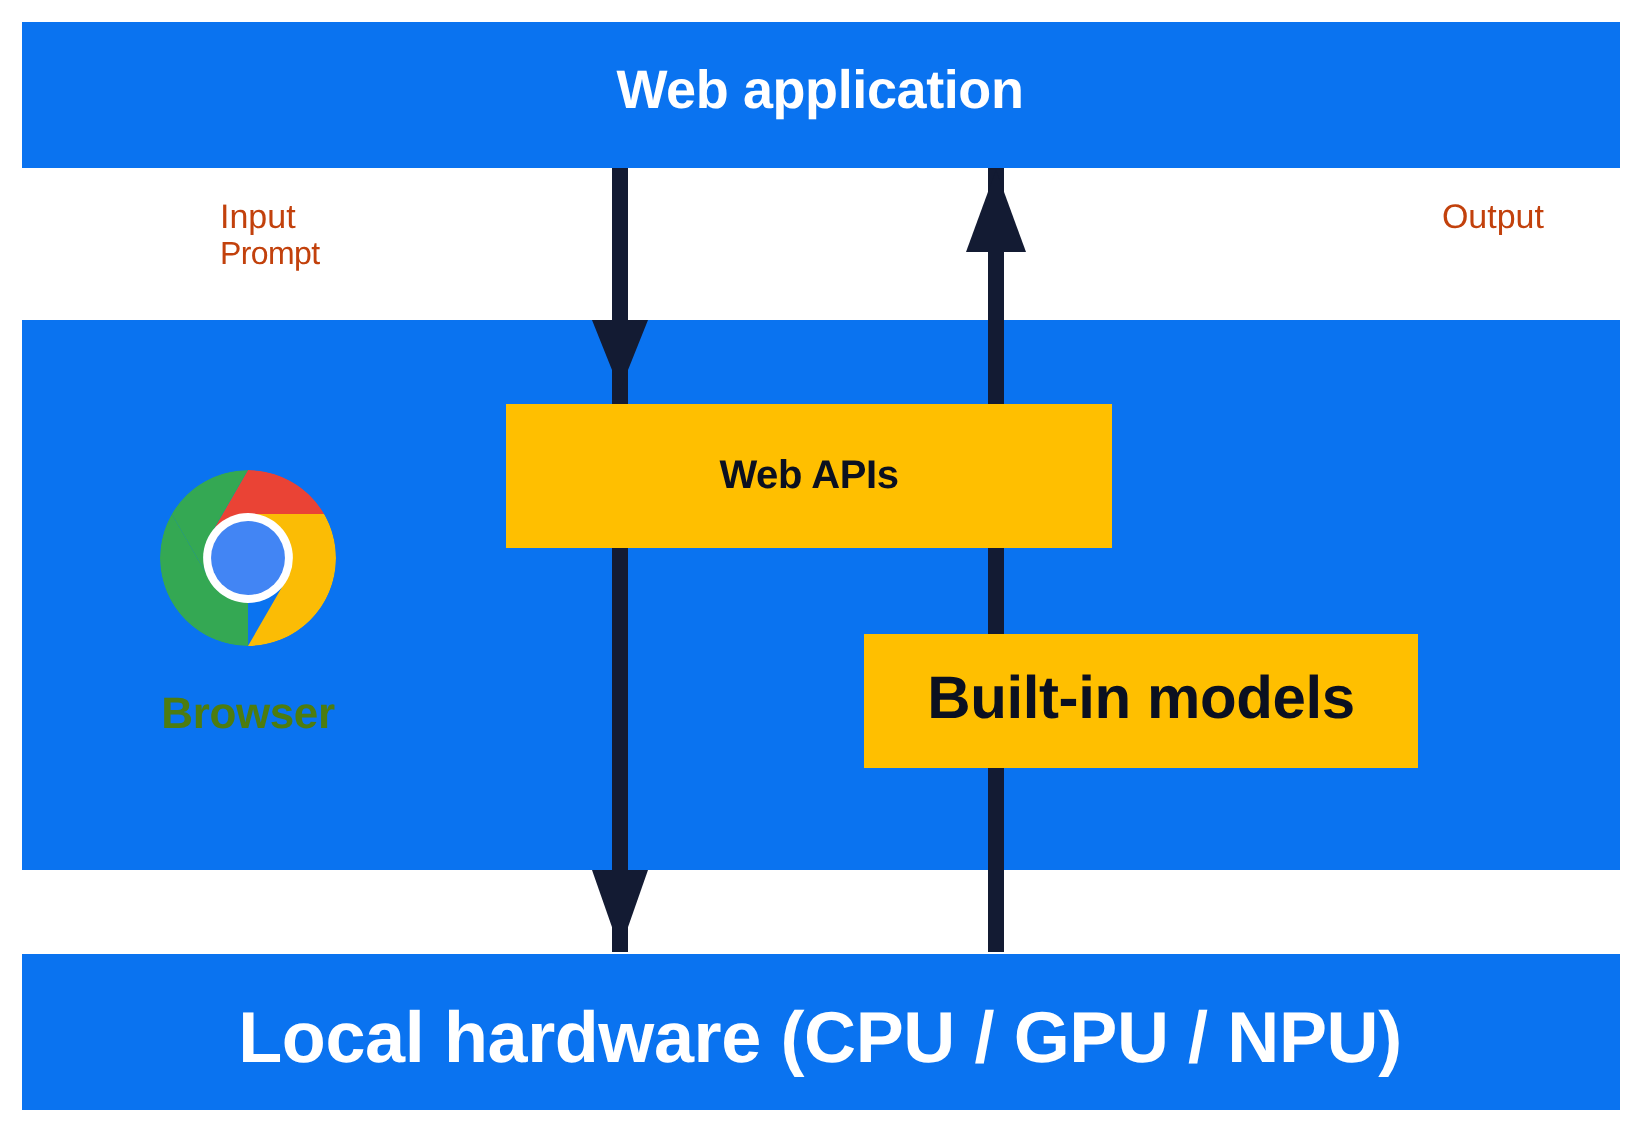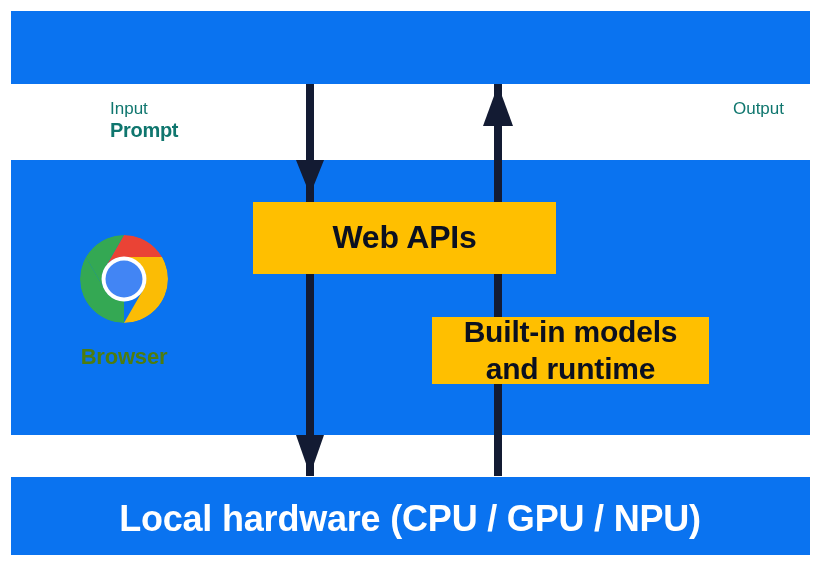--- a/index.html
+++ b/index.html
@@ -71,43 +71,43 @@
   #arrow-output {
     left: 476px;
     top: 84px;
     width: 44px;
     height: 392px;
   }
 
   
   .io-label {
     position: absolute;
-    color: #0f766e;
+    color: #c2410c;
     line-height: 1.18;
     white-space: nowrap;
   }
   .io-kind {
     font-size: 17px;
     font-weight: normal;
     display: block;
   }
   .io-value {
-    font-size: 20px;
-    font-weight: bold;
+    font-size: 16px;
+    font-weight: normal;
     display: block;
     letter-spacing: -0.3px;
     text-align: center;
   }
   #label-input {
     left: 110px;
     top: 99px;
     text-align: left;
   }
   #label-output {
-    right: 36px;
+    right: 48px;
     top: 99px;
     text-align: right;
   }
 
   
   .yellow-box {
     position: absolute;
     background: #ffbf00;
     color: #0b1020;
     font-weight: bold;
@@ -116,21 +116,21 @@
     justify-content: center;
     text-align: center;
     line-height: 1.22;
     letter-spacing: -0.2px;
   }
   #box-web-apis {
     left: 253px;
     top: 202px;
     width: 303px;
     height: 72px;
-    font-size: 32px;
+    font-size: 20px;
   }
   #box-builtin-models {
     left: 432px;
     top: 317px;
     width: 277px;
     height: 67px;
     font-size: 30px;
   }
 
   
@@ -152,20 +152,21 @@
     font-weight: bold;
     letter-spacing: -0.2px;
   }
 </style>
 </head>
 <body>
 
 <div id="diagram">
 
   <div id="band-web-application" class="band"></div>
+  <div id="web-application-title" class="band-title">Web application</div>
 
   <div id="band-browser" class="band"></div>
 
   <div id="band-local-hardware" class="band"></div>
   <div id="local-hardware-title" class="band-title">Local hardware (CPU / GPU / NPU)</div>
 
   <svg id="arrow-input" class="arrow" viewBox="0 0 44 392" aria-hidden="true">
     <rect x="18" y="0" width="8" height="392" fill="#131b33"></rect>
     <polygon points="8,76 36,76 22,111" fill="#131b33"></polygon>
     <polygon points="8,351 36,351 22,391" fill="#131b33"></polygon>
@@ -185,21 +186,20 @@
     <span class="io-kind">Output</span>
   </div>
 
   <div id="box-web-apis" class="yellow-box">
     <span>Web APIs</span>
   </div>
 
   <div id="box-builtin-models" class="yellow-box">
     <span>
       <span>Built-in models</span><br>
-      <span>and runtime</span>
     </span>
   </div>
 
   <svg id="chrome-logo" viewBox="0 0 100 100" aria-hidden="true">
     <defs>
       <clipPath id="clip-circle">
         <circle cx="50" cy="50" r="50"></circle>
       </clipPath>
     </defs>
     <g clip-path="url(#clip-circle)">

